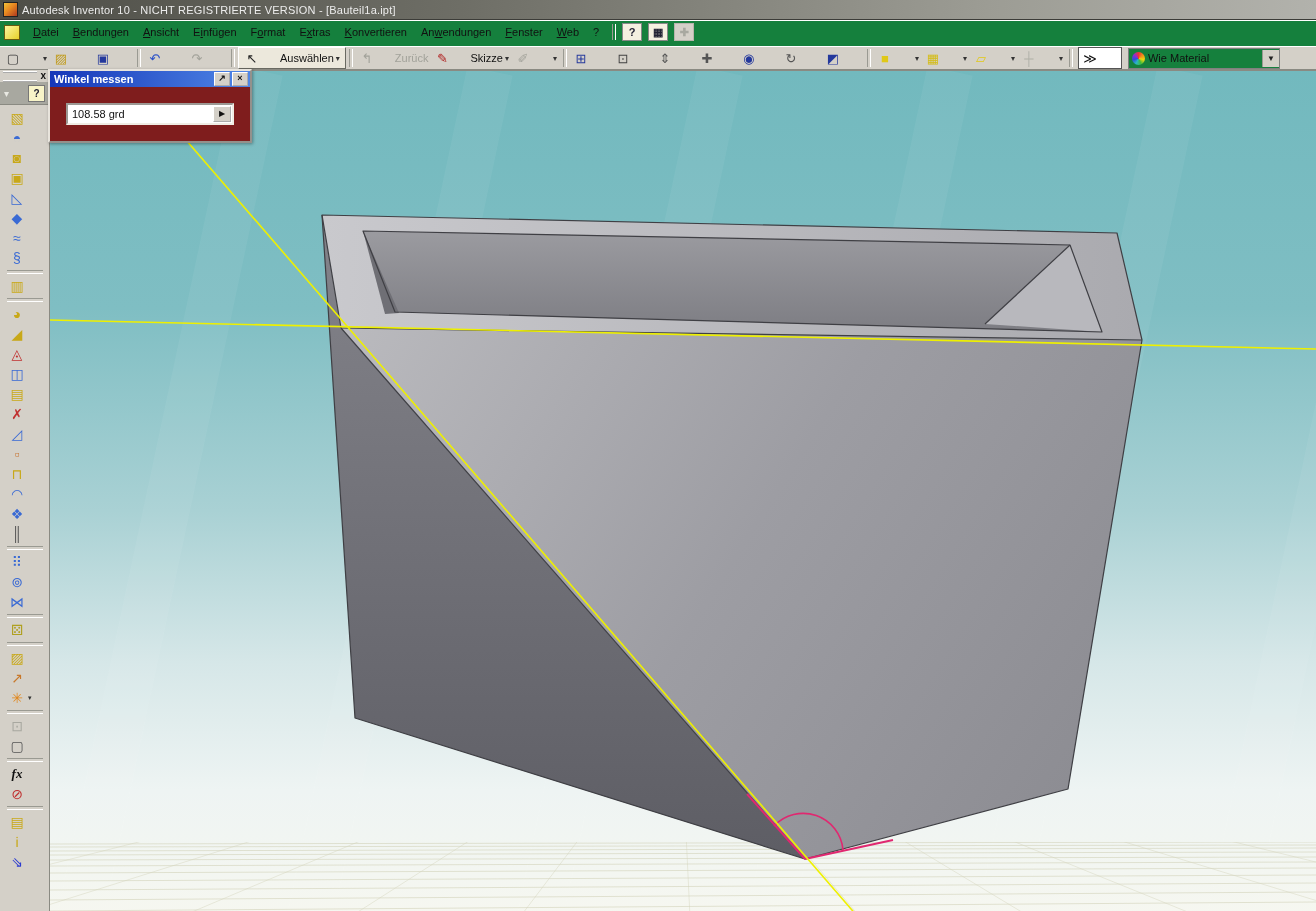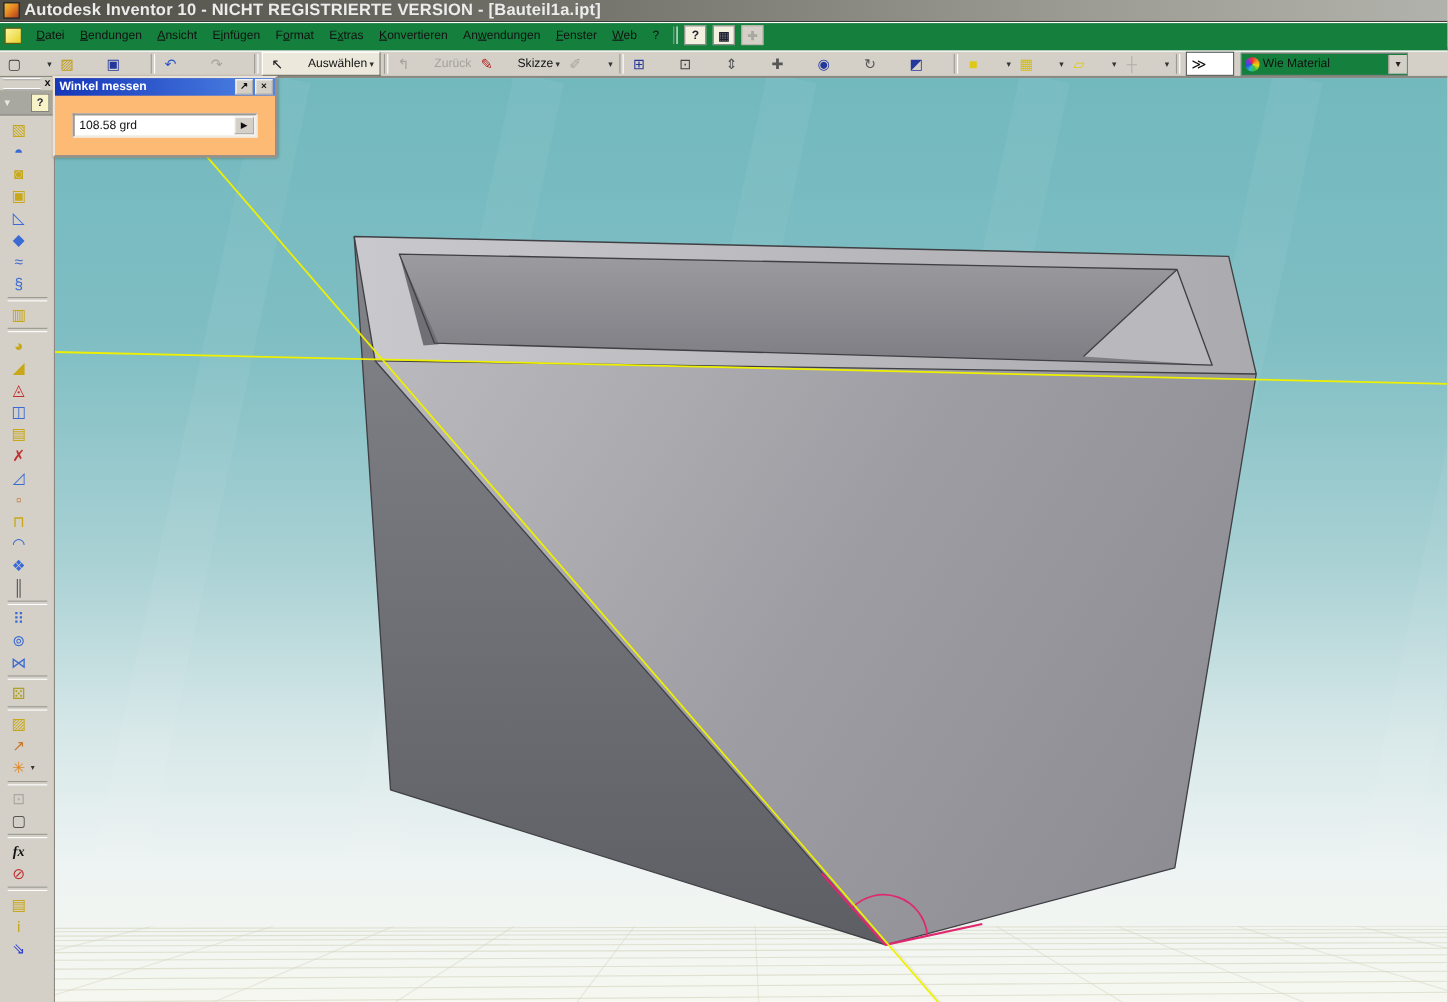--- a/index.html
+++ b/index.html
@@ -2,21 +2,21 @@
 <html><head>
 <meta charset="utf-8">
 <style>
   html,body{margin:0;padding:0;width:1316px;height:911px;overflow:hidden;
     font-family:"Liberation Sans",sans-serif;-webkit-user-select:none;user-select:none;background:#d4d0c8;}
   
   .titlebar{height:19px;background:linear-gradient(90deg,#4e4e47 0%,#6e6e66 35%,#9c9c94 75%,#b2b2ac 100%);
     display:flex;align-items:center;padding-left:3px;border-bottom:1px solid #3c3c38;}
   .app-logo{width:13px;height:13px;margin-right:4px;border:1px solid #222;
     background:linear-gradient(135deg,#f2c23a 0%,#e88820 45%,#b03a20 100%);}
-  .titletext{font-size:15px;font-weight:bold;color:#ececec;white-space:nowrap;letter-spacing:.2px;}
+  .titletext{font-size:11px;font-weight:normal;color:#ececec;white-space:nowrap;letter-spacing:.2px;}
   
   .menubar{height:22px;background:#15803d;border-top:1px solid #fff;border-bottom:3px solid #15803d;
     display:flex;align-items:center;font-size:11px;color:#111;}
   .doc-ico{width:14px;height:13px;margin:0 6px 0 4px;background:linear-gradient(135deg,#fdf6a0,#e8d02a);
     border:1px solid #6a5a10;}
   .menus{display:flex;align-items:center;}
   .mi{padding:3px 7px;cursor:default;}
   .mi u{text-decoration:underline;}
   .mbar-sep{width:2px;height:16px;border-left:1px solid #9a9a92;border-right:1px solid #fff;margin:0 6px;}
   .mbtns{display:flex;align-items:center;gap:6px;}
@@ -58,21 +58,21 @@
   .sico .ico{font-size:14px;line-height:16px;color:var(--fg,#444);width:20px;text-align:center;}
   .sico .dd{font-size:7px;color:#333;margin-left:1px;}
   .sico.sep{height:8px;width:36px;}
   .sico.sep .ico{width:36px;height:2px;border-top:1px solid #9a9a92;border-bottom:1px solid #fff;font-size:0;}
   .sico.dis .ico{color:#a8a8a0 !important;}
   .sico.fx .ico{font-style:italic;font-weight:bold;font-family:"Liberation Serif",serif;font-size:13px;}
   
   .viewport{position:relative;flex:1;border-top:1px solid #8a8a82;box-sizing:border-box;}
   .viewport svg{display:block;}
   
-  .dlg{position:absolute;left:-2px;top:-2px;width:200px;background:#fdba74;
+  .dlg{position:absolute;left:-2px;top:-2px;width:200px;background:#7f1d1d;
     border:2px outset #e8e4dc;box-shadow:1px 1px 3px rgba(0,0,0,.35);z-index:5;}
   .dlg-title{height:16px;background:linear-gradient(90deg,#1536b8,#4f86e6);display:flex;align-items:center;
     padding:0 2px 0 4px;}
   .dlg-title .dtxt{flex:1;color:#fff;font-size:11px;font-weight:bold;}
   .dbtn{width:14px;height:12px;margin-left:2px;background:#d4d0c8;border:1px outset #fff;
     font-size:9px;line-height:10px;text-align:center;color:#111;font-weight:bold;}
   .dlg-body{padding:16px;}
   .dfield{display:flex;align-items:center;height:18px;background:#fff;border:2px inset #f0ece4;}
   .dval{flex:1;font-size:11px;color:#111;padding-left:4px;}
   .dfly{width:16px;height:14px;margin-right:1px;background:#d4d0c8;border:1px outset #fff;

